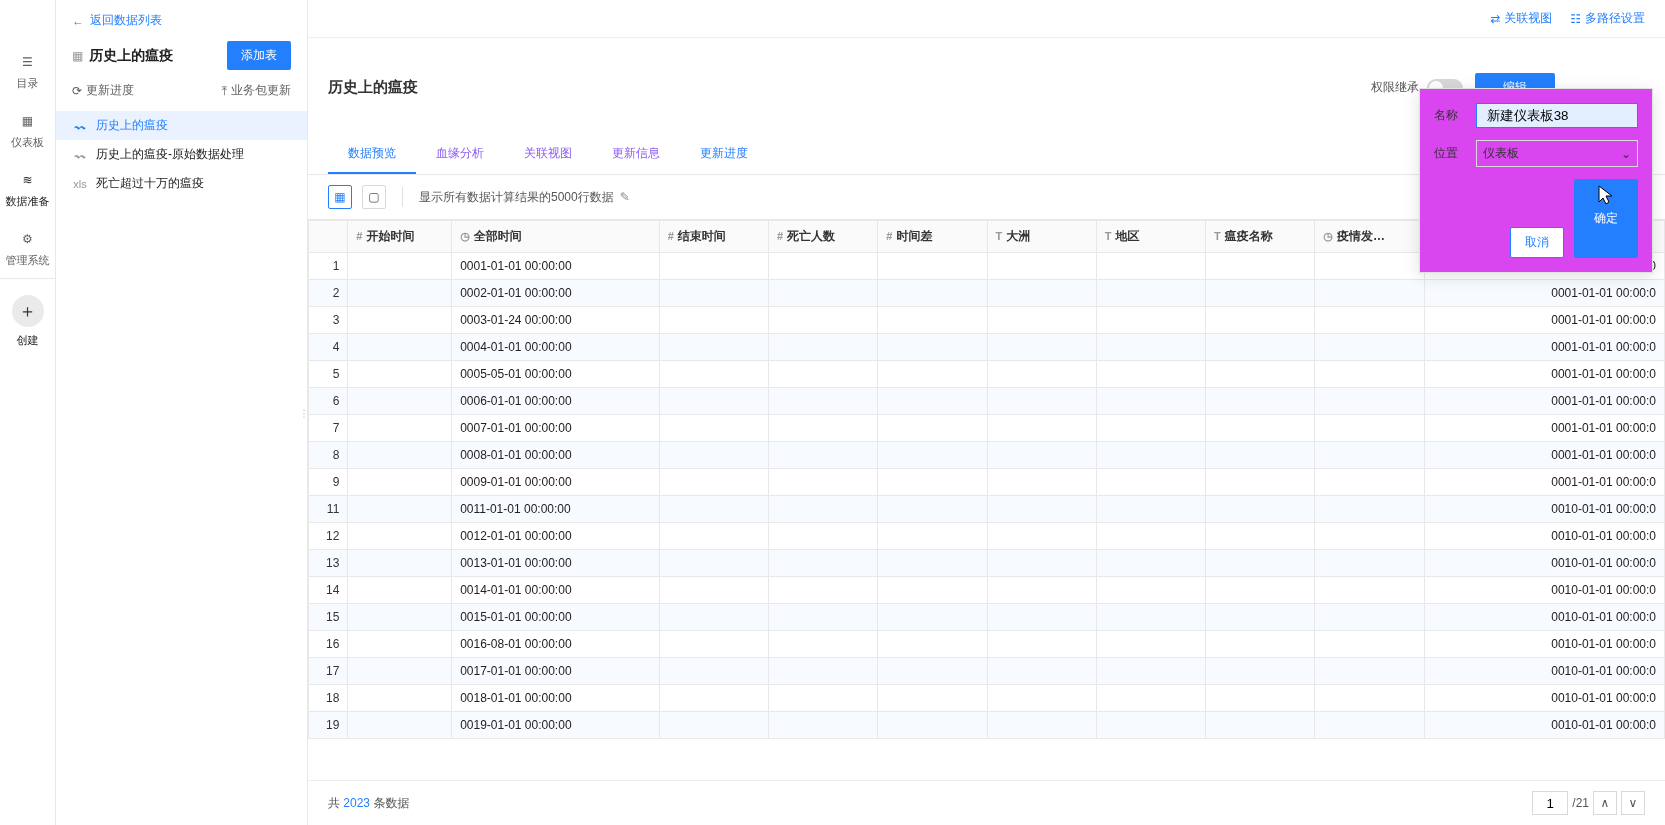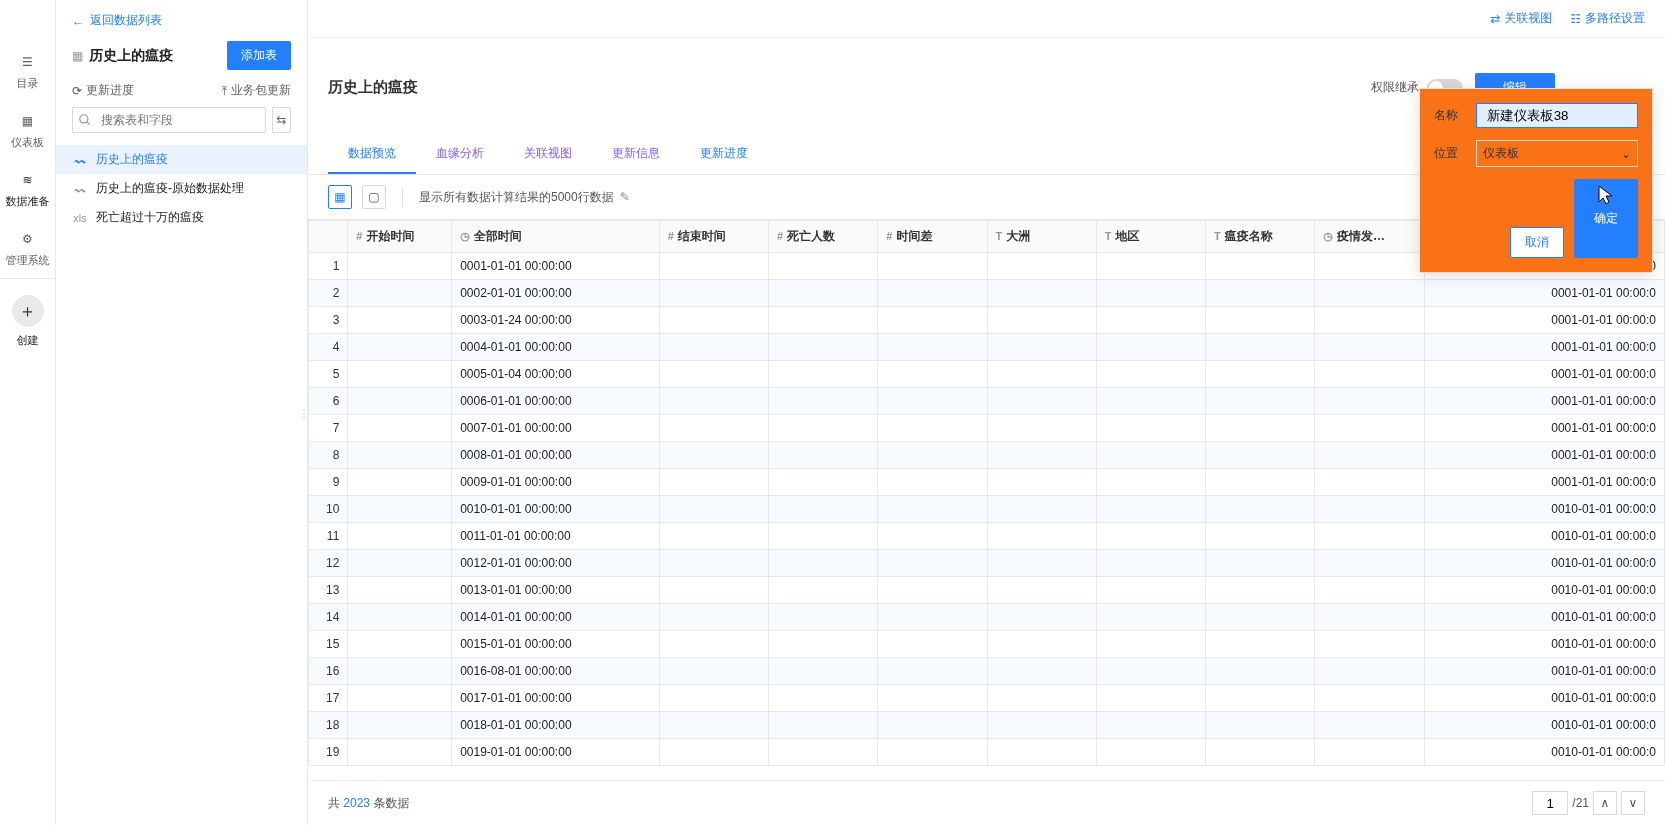--- a/index.html
+++ b/index.html
@@ -73,21 +73,21 @@
 tbody tr:nth-child(even) td { background:#f7fbff; }
 
 
 .footer { display:flex; align-items:center; padding:10px 20px; border-top:1px solid #eee; font-size:12px; color:#555; }
 .footer .count { color:#247fff; }
 .footer .pager { margin-left:auto; display:flex; align-items:center; gap:4px; }
 .pager input { width:36px; height:24px; border:1px solid #d9d9d9; text-align:center; }
 .pager .pgbtn { width:24px; height:24px; border:1px solid #d9d9d9; display:flex; align-items:center; justify-content:center; cursor:pointer; }
 
 
-.popover { position:fixed; top:88px; right:12px; width:234px; background:#f97316; border:1px solid #e0e0e0; box-shadow:0 4px 16px rgba(0,0,0,.12); padding:14px; z-index:10; }
+.popover { position:fixed; top:88px; right:12px; width:234px; background:#d946ef; border:1px solid #e0e0e0; box-shadow:0 4px 16px rgba(0,0,0,.12); padding:14px; z-index:10; }
 .pop-row { display:flex; align-items:center; gap:10px; margin-bottom:12px; font-size:12px; }
 .pop-row label { width:32px; color:#333; }
 .pop-row .field { flex:1; }
 .pop-row input[type=text] { width:100%; padding:4px 10px; border:1px solid #247fff; outline:none; background:#e3efff; }
 .pop-row .select { width:100%; border:1px solid #d9d9d9; padding:4px 6px; display:flex; justify-content:space-between; align-items:center; color:#333; cursor:pointer; }
 .pop-actions { display:flex; justify-content:flex-end; gap:10px; }
 .cursor-icon { position:fixed; top:184px; right:50px; z-index:20; pointer-events:none; }
 
 svg { display:block; }
 </style>
@@ -135,30 +135,20 @@
     </div>
     <div class="sb-actions">
       <span class="sb-act">
         <span>⟳</span>
         <span>更新进度</span>
       </span>
       <span class="sb-act">
         <span>⤒</span>
         <span>业务包更新</span>
       </span>
-    </div>
-    <div class="sb-search">
-      <span class="sicon">
-        <svg width="14" height="14" viewBox="0 0 24 24" fill="none" stroke="currentColor" stroke-width="2">
-            <circle cx="10" cy="10" r="7"></circle>
-            <line x1="20" y1="20" x2="15" y2="15"></line>
-          </svg>
-      </span>
-      <input type="text" placeholder="搜索表和字段" style="">
-      <span class="ficon">⇆</span>
     </div>
     <div class="tree" id="tree">
         <div class="tree-item active">
           <span class="tree-icon">〰</span>
           <span>历史上的瘟疫</span>
         </div>
         <div class="tree-item">
           <span class="tree-icon">〰</span>
           <span>历史上的瘟疫-原始数据处理</span>
         </div>
@@ -274,21 +264,21 @@
               <td></td>
               <td></td>
               <td></td>
               <td></td>
               <td></td>
               <td style="text-align:right">0001-01-01 00:00:0</td>
             </tr>
             <tr>
               <td class="num">5</td>
               <td></td>
-              <td>0005-01-04 00:00:00</td>
+              <td>0005-05-01 00:00:00</td>
               <td></td>
               <td></td>
               <td></td>
               <td></td>
               <td></td>
               <td></td>
               <td></td>
               <td style="text-align:right">0001-01-01 00:00:0</td>
             </tr>
             <tr>
@@ -335,33 +325,20 @@
               <td></td>
               <td>0009-01-01 00:00:00</td>
               <td></td>
               <td></td>
               <td></td>
               <td></td>
               <td></td>
               <td></td>
               <td></td>
               <td style="text-align:right">0001-01-01 00:00:0</td>
-            </tr>
-            <tr>
-              <td class="num">10</td>
-              <td></td>
-              <td>0010-01-01 00:00:00</td>
-              <td></td>
-              <td></td>
-              <td></td>
-              <td></td>
-              <td></td>
-              <td></td>
-              <td></td>
-              <td style="text-align:right">0010-01-01 00:00:0</td>
             </tr>
             <tr>
               <td class="num">11</td>
               <td></td>
               <td>0011-01-01 00:00:00</td>
               <td></td>
               <td></td>
               <td></td>
               <td></td>
               <td></td>

